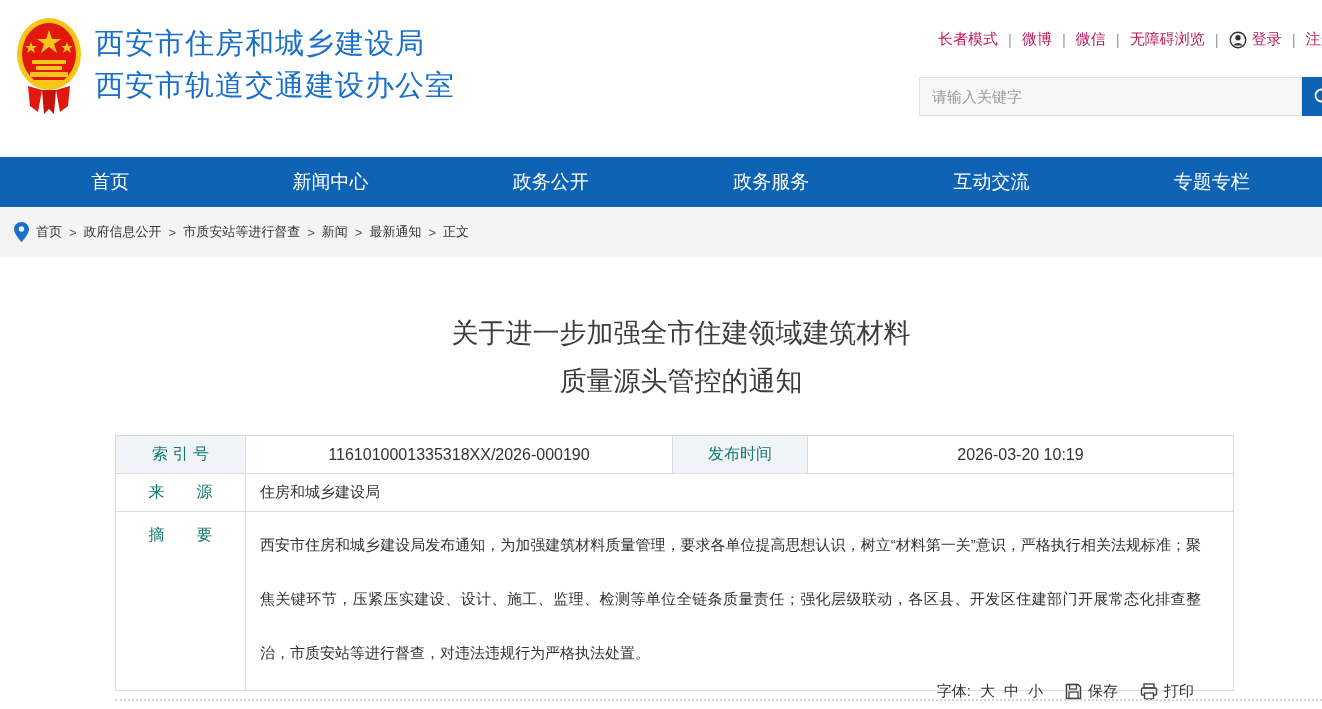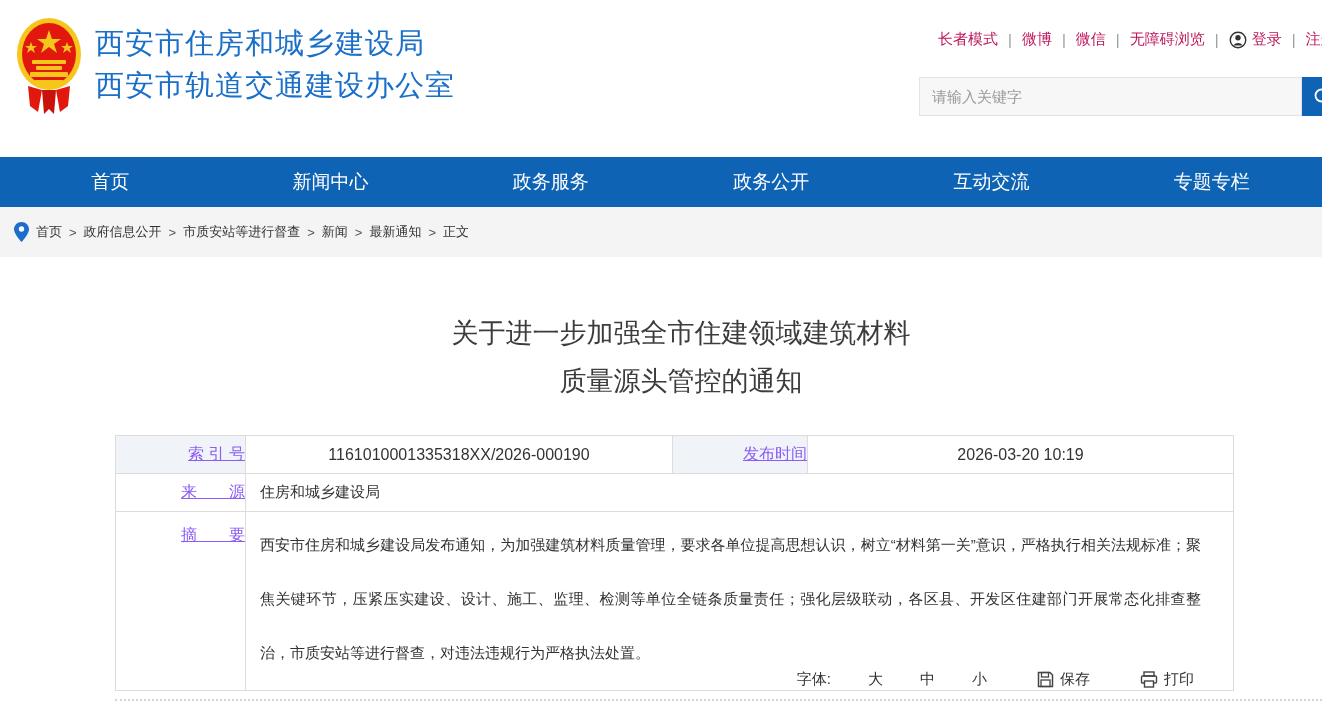--- a/index.html
+++ b/index.html
@@ -36,32 +36,32 @@
   .crumbs a { color:#333; text-decoration:none; cursor:pointer; }
   .crumbs .csep { color:#555; margin:0 7px; }
 
   
   .content { position:absolute; left:40px; right:0; top:257px; bottom:0; background:#fff; }
   .art-title { margin-top:52px; text-align:center; color:#3c3c3c;
     font-size:27px; font-weight:400; line-height:48px; }
   .meta-table { margin:30px 0 0 75px; width:1118px; border-collapse:collapse;
     table-layout:fixed; font-size:15px; color:#333; }
   .meta-table td { border:1px solid #dcdcdc; height:38px; }
-  .meta-table .lbl { color:#8b5cf6; text-align:right; font-size:16px;text-decoration:underline; }
+  .meta-table .lbl { color:#0f766e; text-align:center; font-size:16px; }
   .meta-table .tint { background:#f0f4f9; }
   .meta-table .val-c { text-align:center; font-size:16px; }
   .meta-table .val-l { text-align:left; padding-left:14px; font-size:15px; }
   .meta-table .sum-lbl { vertical-align:top; padding-top:13px; }
   .meta-table .sum-val { padding:6px 32px 10px 14px; line-height:54px;
     text-align:justify; font-size:15px; }
   .col-lbl1 { width:130px; } .col-val1 { width:427px; }
   .col-lbl2 { width:135px; } .col-val2 { width:426px; }
 
-  .toolbar { position:absolute; top:413px; right:128px; display:flex; align-items:center;
-    font-size:15px; color:#333;gap:28px; }
+  .toolbar { position:absolute; top:425px; right:128px; display:flex; align-items:center;
+    font-size:15px; color:#333; }
   .toolbar .gap { margin-left:22px; display:flex; align-items:center; }
   .toolbar .fsize { margin-left:9px; cursor:pointer; }
   .toolbar svg { margin-right:6px; }
   .dotted { position:absolute; left:75px; right:0; top:442px;
     border-top:2px dotted #d4d4d4; }
 </style>
 </head>
 <body>
 
 <div class="page">
@@ -114,22 +114,22 @@
           <circle cx="8.5" cy="8.5" r="6" fill="none" stroke="#fff" stroke-width="1.8"></circle>
           <line x1="13" y1="13" x2="18" y2="18" stroke="#fff" stroke-width="1.8" stroke-linecap="round"></line>
         </svg>
       </button>
     </div>
   </header>
 
   <nav class="nav">
     <div class="nav-item">首页</div>
     <div class="nav-item">新闻中心</div>
+    <div class="nav-item">政务公开</div>
     <div class="nav-item">政务服务</div>
-    <div class="nav-item">政务公开</div>
     <div class="nav-item">互动交流</div>
     <div class="nav-item">专题专栏</div>
   </nav>
 
   <div class="crumbs">
     <svg class="pin" viewBox="0 0 15 20">
       <path d="M7.5 0 C11.6 0 15 3.2 15 7.2 C15 12 7.5 20 7.5 20 C7.5 20 0 12 0 7.2 C0 3.2 3.4 0 7.5 0 Z" fill="#1b6ec9"></path>
       <circle cx="7.5" cy="7" r="2.7" fill="#fff"></circle>
     </svg>
     <a>首页</a>

